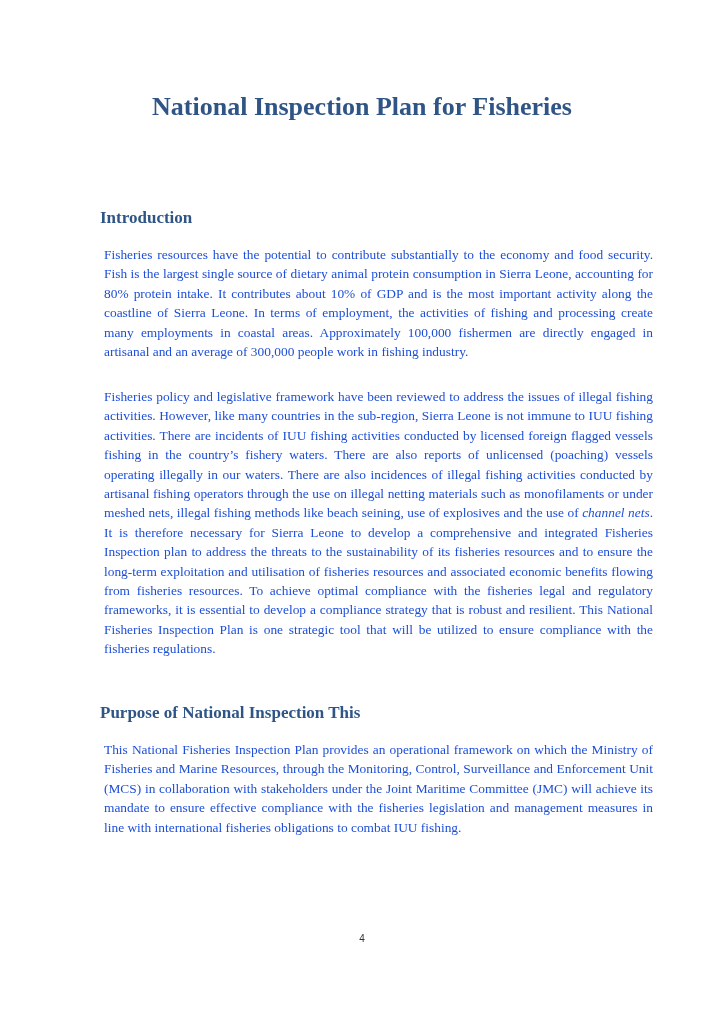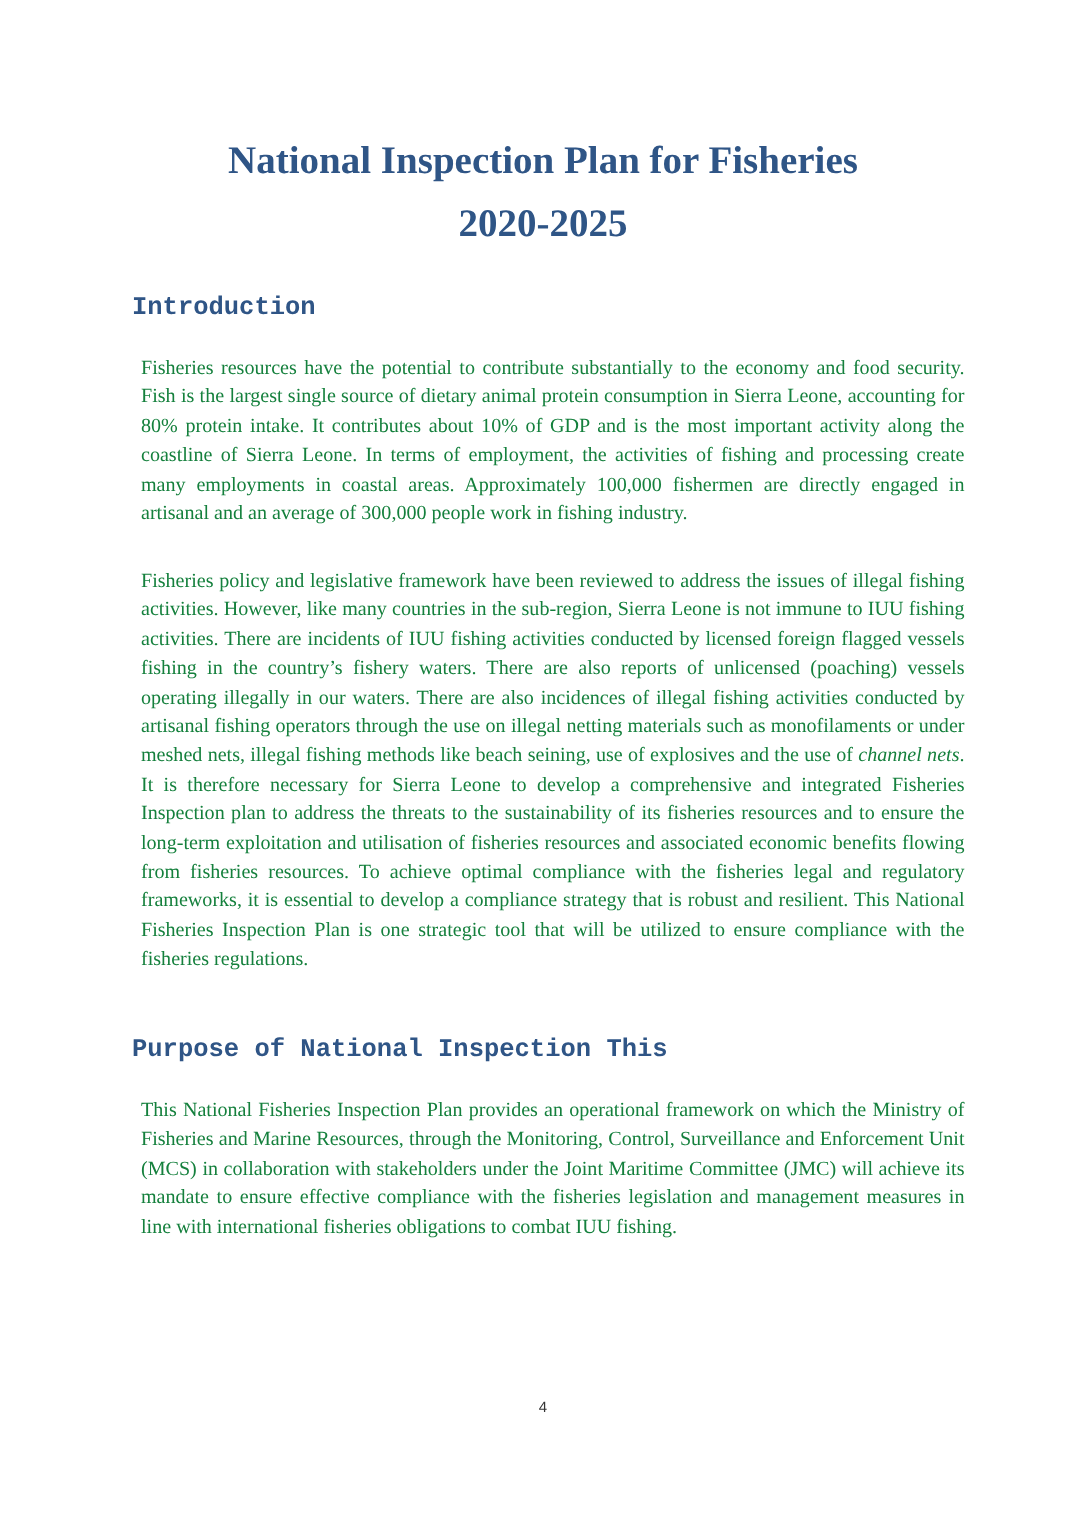--- a/index.html
+++ b/index.html
@@ -10,41 +10,40 @@
       color: #1a1a1a;
     }
     .title {
       position: absolute; left: 0; width: 724px; text-align: center;
       font-weight: bold; color: #2f5586; font-size: 26px; line-height: 38px;
       margin: 0;
     }
     .title.l1 { top: 88px; }
     .title.l2 { top: 130px; }
     .h2 {
-      position: absolute; left: 88px; margin: 0;
-      font-weight: bold; color: #2f5586; font-size: 17px; line-height: 22px; font-family: Liberation Mono, monospace;
+      position: absolute; left: 88px; margin: 12px;
+      font-weight: bold; color: #2f5586; font-size: 17px; line-height: 22px;
     }
     .para {
-      position: absolute; left: 88px; width: 549px; margin: 6px;
+      position: absolute; left: 88px; width: 549px; margin: 16px;
       font-size: 13.4px; line-height: 19.4px; text-align: justify;
-      color: #15803d;
+      color: #1d4ed8;
     }
     .para i { }
     .pagenum {
       position: absolute; top: 933px; left: 0; width: 724px; text-align: center;
       font-family: "Liberation Sans", "DejaVu Sans", sans-serif;
       font-size: 10px; color: #333;
     }
   </style>
 </head>
 <body>
 
 <div class="page">
   <h1 class="title l1">National Inspection Plan for Fisheries</h1>
-  <h1 class="title l2">2020-2025</h1>
 
   <h2 class="h2" style="top:195px;">Introduction</h2>
 
   <p class="para" style="top:229px;">Fisheries resources have the potential to contribute substantially to the economy and food security.  Fish is the largest single source of dietary animal protein consumption in Sierra Leone, accounting for 80% protein intake. It contributes about 10% of GDP and is the most important activity along the coastline of Sierra Leone.   In terms of employment, the activities of fishing and processing create many employments in coastal areas.  Approximately 100,000 fishermen are directly engaged in artisanal and an average of 300,000 people work in fishing industry.</p>
 
   <p class="para" style="top:371px;"><span>Fisheries policy and legislative framework have been reviewed to address the issues of illegal fishing activities. However, like many countries in the sub-region, Sierra Leone is not immune to IUU fishing activities. There are incidents of IUU fishing activities conducted by licensed foreign flagged vessels fishing in the country’s fishery waters. There are also reports of unlicensed (poaching) vessels operating illegally in our waters.  There are also incidences of illegal fishing activities conducted by artisanal fishing operators through the use on illegal netting materials such as monofilaments or under meshed nets, illegal fishing methods like beach seining, use of explosives and the use of </span><i>channel nets</i><span>. It is therefore necessary for Sierra Leone to develop a comprehensive and integrated Fisheries Inspection plan to address the threats to the sustainability of its fisheries resources and to ensure the long-term exploitation and utilisation of fisheries resources and associated economic benefits flowing from fisheries resources.   To achieve optimal compliance with the fisheries legal and regulatory frameworks, it is essential to develop a compliance strategy that is robust and resilient. This National Fisheries Inspection Plan is one strategic tool that will be utilized to ensure compliance with the fisheries regulations.</span></p>
 
   <h2 class="h2" style="top:690px;">Purpose of National Inspection This</h2>
 
   <p class="para" style="top:724px;">This National Fisheries Inspection Plan provides an operational framework on which the Ministry of Fisheries and Marine Resources, through the Monitoring, Control, Surveillance and Enforcement Unit (MCS) in collaboration with stakeholders under the Joint Maritime Committee (JMC) will achieve its mandate to ensure effective compliance with the fisheries legislation and management measures in line with international fisheries obligations to combat IUU fishing.</p>

